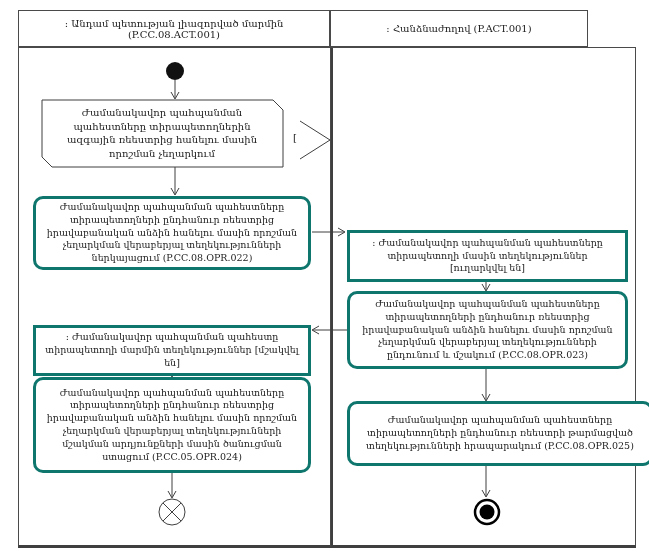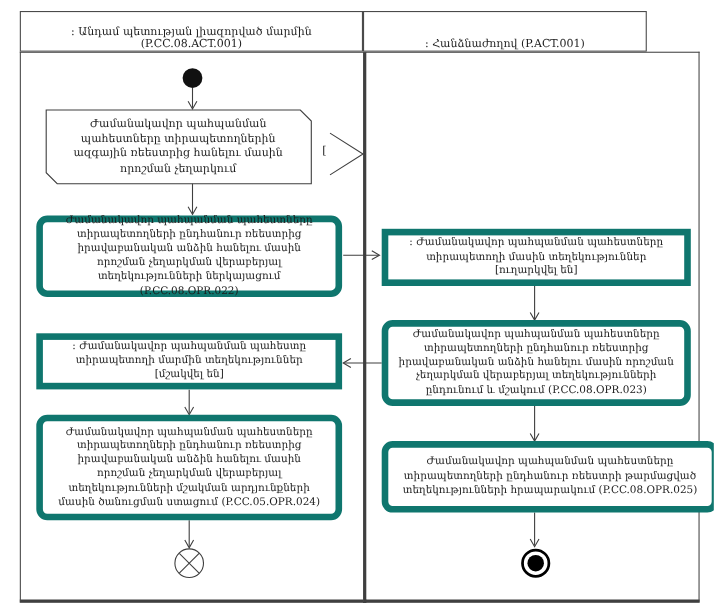--- a/index.html
+++ b/index.html
@@ -8,51 +8,51 @@
     width:649px;height:556px;
     background:#fff;
     font-family:"DejaVu Serif","Liberation Serif",serif;
     color:#1c1c1c;
     overflow:hidden;
   }
   .lane-header{
     position:absolute;
     border:1px solid #4a4a4a;
     background:#fff;
-    display:flex;align-items:flex-end;justify-content:center;
+    display:flex;align-items:center;justify-content:center;
     text-align:center;
     font-size:10px;
     box-sizing:border-box;
     z-index:2;
   }
   .lane-header.left{left:18px;top:10px;width:312px;height:37px;}
   .lane-header.right{left:330px;top:10px;width:258px;height:37px;}
   .lane-body{
     position:absolute;
     background:transparent;
     border:1px solid #4a4a4a;
     box-sizing:border-box;
     z-index:0;
   }
   .lane-body.left{left:18px;top:47px;width:315px;height:501px;border-right:3px solid #3f3f3f;border-bottom:3px solid #3f3f3f;}
   .lane-body.right{left:330px;top:47px;width:306px;height:501px;border-bottom:3px solid #3f3f3f;}
   .node-box{
     position:absolute;
     background:#fff;
-    border:6px solid #0f766e;
+    border:3px solid #0f766e;
     box-sizing:border-box;
     display:flex;align-items:center;justify-content:center;
     text-align:center;
     font-size:9.5px;
     line-height:1.35;
     padding:3px 9px;
     z-index:3;
   }
   .node-box.rounded{border-radius:10px;}
-  .node-box.plain{border-radius:0;}
+  .node-box.plain{border-radius:0;margin-top:22px;}
   .signal-text{
     position:absolute;
     display:flex;align-items:center;justify-content:center;
     text-align:center;
     font-size:10px;line-height:1.35;
     z-index:4;
     background:transparent;
   }
   .connector-label{
     position:absolute;

